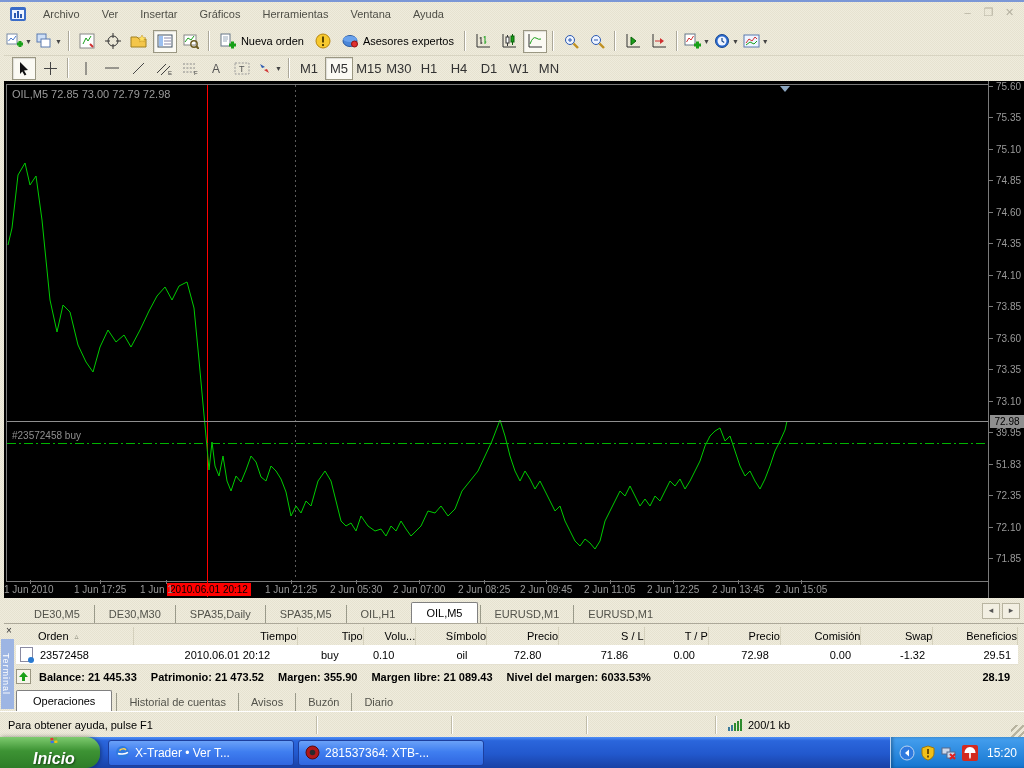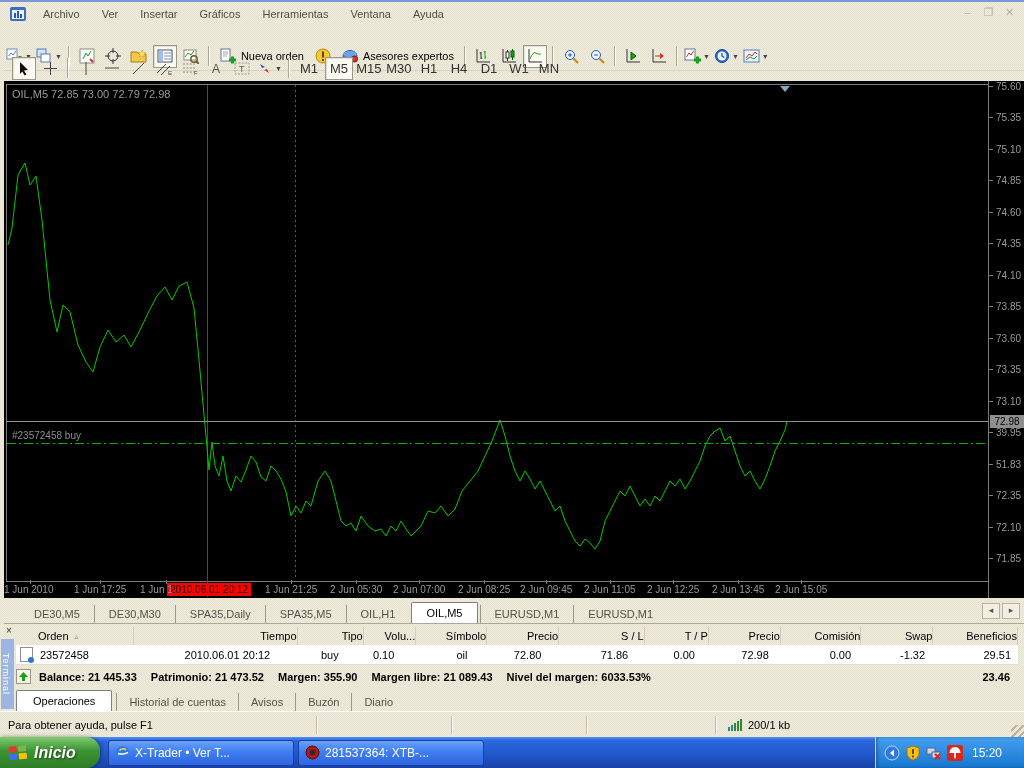--- a/index.html
+++ b/index.html
@@ -7,21 +7,21 @@
         font-family:"Liberation Sans",sans-serif;font-size:11px;color:#000;
         background:repeating-conic-gradient(#efecdd 0 25%,#e6e2d0 0 50%) 0 0/2px 2px;}
   .abs{position:absolute;}
   
   #top-edge{left:0;top:0;width:1024px;height:2px;background:#7b97d6;}
   #menubar{left:0;top:2px;width:1024px;height:24px;display:flex;align-items:center;}
   .menu-item{padding:2px 11px;color:#4e4e46;cursor:default;}
   #win-controls{position:absolute;right:6px;top:3px;display:flex;gap:4px;color:#b4b0a0;font-size:11px;}
   .wc{width:17px;height:15px;text-align:center;line-height:15px;}
   
-  #toolbar1{left:4px;top:42px;width:1020px;height:28px;display:flex;align-items:center;border-bottom:1px solid #d8d4c2;}
+  #toolbar1{left:4px;top:27px;width:1020px;height:28px;display:flex;align-items:center;border-bottom:1px solid #d8d4c2;}
   #toolbar2{left:4px;top:55px;width:1020px;height:26px;display:flex;align-items:center;border-bottom:1px solid #aca899;}
   .tbtn{display:flex;align-items:center;justify-content:center;height:21px;min-width:22px;margin:0 1px;
         border:1px solid transparent;cursor:default;}
   .tbtn.pressed{background:#fbfaf3;border:1px solid #9a9782;box-shadow:inset 1px 1px 1px rgba(0,0,0,.12);}
   .tbtn svg{display:block;}
   .tsep{width:1px;height:20px;background:#aca899;border-right:1px solid #fff;margin:0 4px;}
   .ddn{font-size:7px;color:#444;margin-left:2px;}
   .tlabel{margin-left:4px;white-space:nowrap;}
   .tf{min-width:26px;font-size:13px;color:#333;}
   
@@ -83,28 +83,28 @@
   .scell{height:18px;display:flex;align-items:center;padding:0 8px;border-right:1px solid #c0bca8;box-shadow:1px 0 0 #fff;}
   #sig-bars{display:flex;align-items:flex-end;gap:1px;height:12px;margin:0 6px 0 12px;}
   #sig-bars i{display:block;width:2px;background:#3a7a9a;}
   #grip{position:absolute;right:0;bottom:0;width:13px;height:13px;
       background:repeating-linear-gradient(135deg,transparent 0 3px,#b8b4a0 3px 5px);}
   
   #taskbar{left:0;top:737px;width:1024px;height:31px;
       background:linear-gradient(#4f8ff7,#2b66dc 12%,#2258cd 55%,#1941a5);display:flex;align-items:center;}
   #start-btn{height:31px;width:100px;border-radius:0 14px 14px 0;
       background:linear-gradient(#7ecb6f,#3d9334 45%,#2e7d27);display:flex;align-items:center;gap:6px;
-      padding-left:8px;box-sizing:border-box;box-shadow:1px 0 4px rgba(0,0,0,.4);cursor:pointer;}
+      padding-left:8px;box-sizing:border-box;box-shadow:1px 0 4px rgba(0,0,0,.4);cursor:pointer;flex-direction:column;}
   #start-label{color:#fff;font-weight:bold;font-style:italic;font-size:16px;text-shadow:1px 1px 2px rgba(0,0,0,.5);}
   #task-list{display:flex;gap:4px;margin-left:8px;flex:1;}
   .taskbtn{width:172px;height:24px;border-radius:3px;border:1px solid #1d3f9e;
       background:linear-gradient(#6aa1f8,#3f7ef0 45%,#2f66e0);display:flex;align-items:center;gap:5px;
       padding:0 6px;color:#fff;font-size:12px;overflow:hidden;white-space:nowrap;cursor:pointer;}
   .ticon{display:inline-flex;width:15px;height:15px;flex:none;}
-  #tray{height:31px;display:flex;align-items:center;gap:5px;padding:0 22px 0 8px;
+  #tray{height:31px;display:flex;align-items:center;gap:5px;padding:0 7px 0 8px;
       background:linear-gradient(#46a0ef,#1576d0);border-left:1px solid #bcd4f0;box-shadow:inset 2px 0 3px rgba(0,0,0,.25);}
   #clock{color:#fff;font-size:12px;margin-left:4px;}
   .trayicon{display:inline-flex;width:16px;height:16px;}
 </style>
 </head>
 <body>
 
 <div id="root">
 
   <div id="top-edge" class="abs"></div>
@@ -532,21 +532,21 @@
             <path d="M4.5 0L9 5H6v4H3V5H0z" fill="#19a019"></path>
           </svg>
       </span>
       <span id="balance-items" style="display:flex;">
           <span class="bseg">Balance: 21 445.33</span>
           <span class="bseg">Patrimonio: 21 473.52</span>
           <span class="bseg">Margen: 355.90</span>
           <span class="bseg">Margen libre: 21 089.43</span>
           <span class="bseg">Nivel del margen: 6033.53%</span>
         </span>
-      <span id="balance-total">23.46</span>
+      <span id="balance-total">28.19</span>
     </div>
     <div id="term-tabs">
       <span id="term-tab-list" style="display:flex;align-items:flex-end;">
           <span class="ftab active">Operaciones</span>
           <span class="ftab">Historial de cuentas</span>
           <span class="ftab">Avisos</span>
           <span class="ftab">Buzón</span>
           <span class="ftab">Diario</span>
         </span>
     </div>

